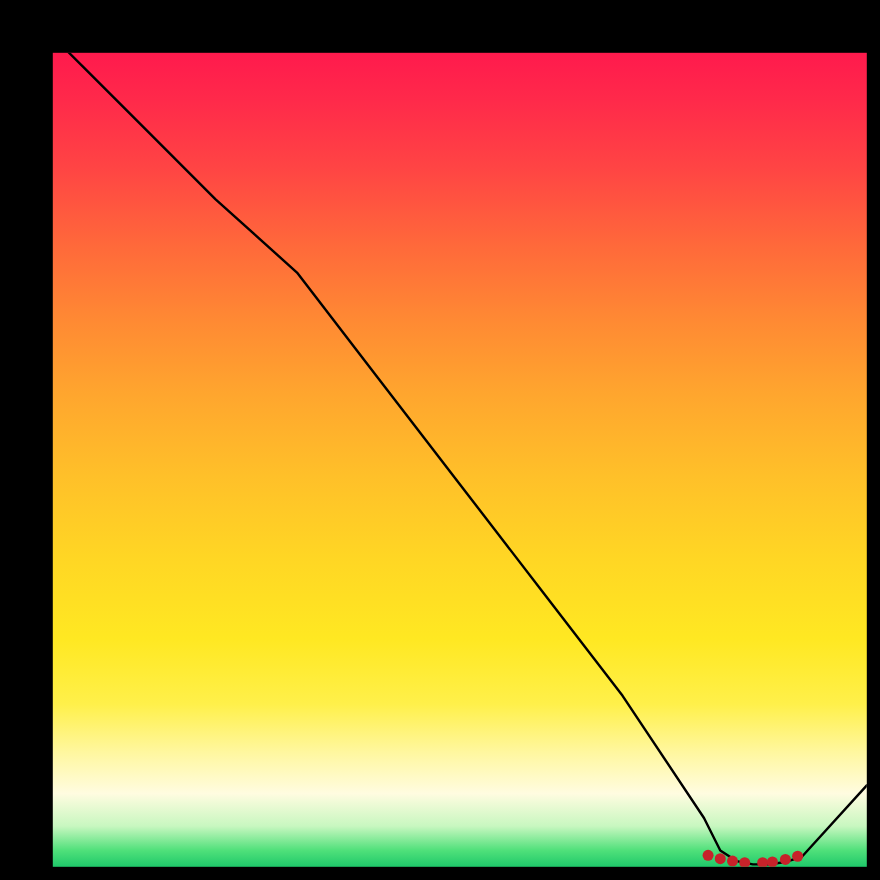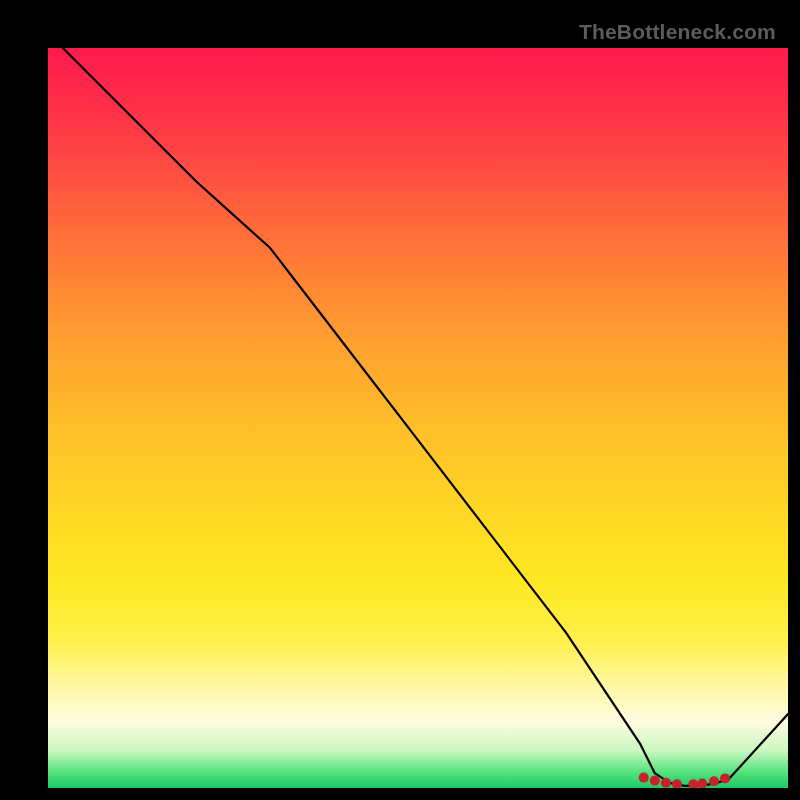--- a/index.html
+++ b/index.html
@@ -56,21 +56,20 @@
     pointer-events: none;
   }
   svg.curve path { fill: none; stroke: #000; stroke-width: 2.2; stroke-linejoin: round; stroke-linecap: round; }
   svg.curve circle { fill: #c7222a; }
 </style>
 </head>
 <body>
 
 <div class="frame">
   <div class="plot-area"></div>
-  <div class="watermark">TheBottleneck.com</div>
   <svg class="curve" viewBox="0 0 740 740" preserveAspectRatio="none">
     <path id="curve-path" d="M0.0 -14.8 L74.0 59.2 L148.0 133.2 L222.0 199.8 L296.0 296.0 L370.0 392.2 L444.0 488.4 L518.0 584.6 L592.0 695.6 L606.8 725.2 L621.6 734.8 L636.4 737.8 L651.2 737.8 L666.0 735.6 L680.8 731.1 L740.0 666.0"></path>
     <g id="markers-g">
         <circle cx="595.7" cy="729.6" r="5"></circle>
         <circle cx="606.8" cy="732.6" r="5"></circle>
         <circle cx="617.9" cy="734.8" r="5"></circle>
         <circle cx="629.0" cy="736.3" r="5"></circle>
         <circle cx="645.3" cy="736.3" r="5"></circle>
         <circle cx="654.2" cy="735.6" r="5"></circle>
         <circle cx="666.0" cy="733.3" r="5"></circle>

